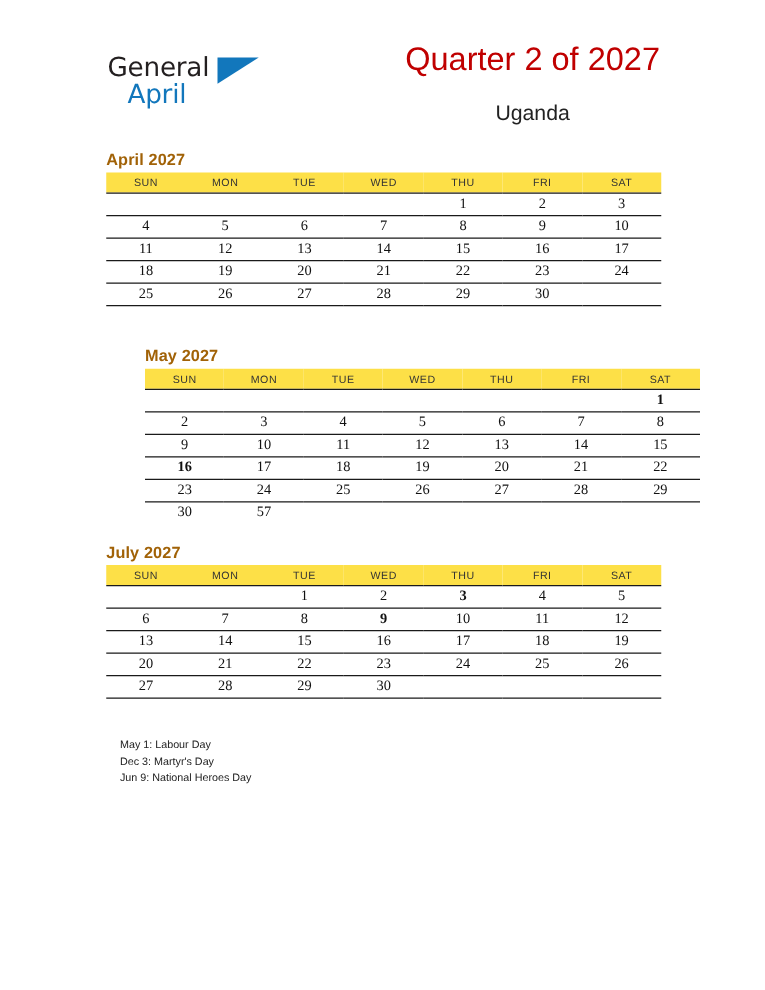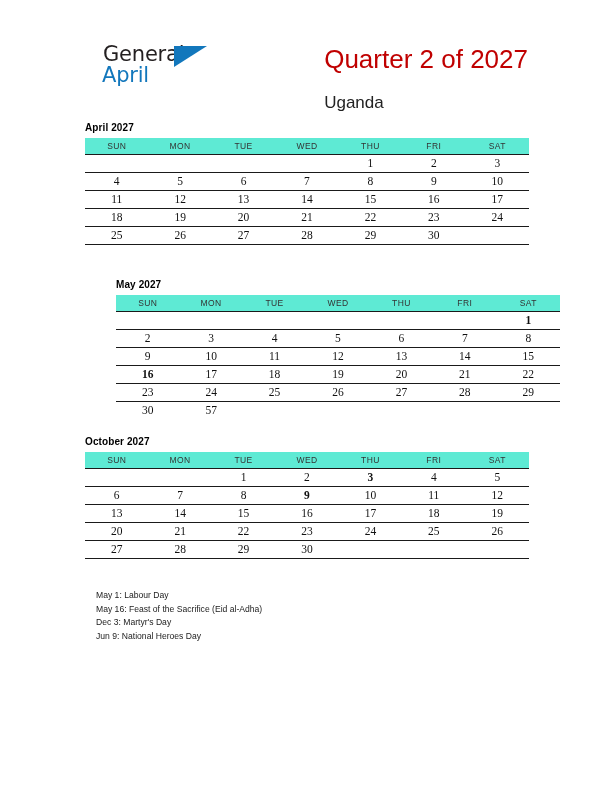--- a/index.html
+++ b/index.html
@@ -22,21 +22,21 @@
   }
   .logo {
     position: absolute;
     left: 86px;
     top: 42px;
     width: 200px;
     height: 50px;
   }
   .logo-line1 {
     position: absolute;
-    left: 17px; top: 0;
+    left: 0; top: 0;
     font-size: 21px;
     letter-spacing: -0.2px;
     color: #231f20;
     font-family: "DejaVu Sans", sans-serif;
     white-space: nowrap;
   }
   .logo-line2 {
     position: absolute;
     left: 16px; top: 21px;
     font-size: 21px;
@@ -51,22 +51,22 @@
     top: 4px;
     width: 0; height: 0;
     border-top: 0 solid transparent;
     border-left: 33px solid #1277bc;
     border-bottom: 21px solid transparent;
   }
 
   .title-block {
     position: absolute;
     right: 84px;
-    top: 44px;
-    text-align: left;
+    top: 32px;
+    text-align: center;
   }
   .quarter-title {
     font-size: 26px;
     color: #c00000;
     font-family: "Liberation Sans", sans-serif;
     line-height: 30px;
     white-space: nowrap;
   }
   .country-title {
     font-size: 17px;
@@ -82,36 +82,36 @@
     position: absolute;
     left: 85px;
     width: 444px;
   }
   #month-0 { top: 120px; }
   #month-1 { top: 277px; margin-left: 31px; }
   #month-2 { top: 434px; }
 
   .month-label {
     font-family: "Liberation Sans", sans-serif;
-    font-size: 10px;
+    font-size: 13px;
     font-weight: bold;
-    color: #000000;
+    color: #a16207;
     letter-spacing: 0.1px;
     margin-bottom: 3px;
     height: 15px;
     line-height: 15px;
   }
 
   table.cal {
     border-collapse: collapse;
     width: 444px;
     table-layout: fixed;
   }
   table.cal th {
-    background: #5eead4;
+    background: #fde047;
     font-family: "Liberation Sans", sans-serif;
     font-size: 8.5px;
     font-weight: normal;
     color: #333333;
     letter-spacing: 0.4px;
     height: 16px;
     border-bottom: 1.1px solid #1a1a1a;
     padding: 0;
   }
   table.cal td {
@@ -302,21 +302,21 @@
           <td class="empty"></td>
           <td class="empty"></td>
           <td class="empty"></td>
           <td class="empty"></td>
         </tr>
       </tbody>
     </table>
 </div>
 
 <div class="month-block" id="month-2">
-  <div class="month-label">October 2027</div>
+  <div class="month-label">July 2027</div>
   <table class="cal">
       <thead>
         <tr>
           <th>SUN</th>
           <th>MON</th>
           <th>TUE</th>
           <th>WED</th>
           <th>THU</th>
           <th>FRI</th>
           <th>SAT</th>
@@ -367,16 +367,15 @@
           <td class="empty"></td>
           <td class="empty"></td>
           <td class="empty"></td>
         </tr>
       </tbody>
     </table>
 </div>
 
 <div class="legend">
   <div class="legend-item">May 1: Labour Day</div>
-  <div class="legend-item">May 16: Feast of the Sacrifice (Eid al-Adha)</div>
   <div class="legend-item">Dec 3: Martyr's Day</div>
   <div class="legend-item">Jun 9: National Heroes Day</div>
 </div>
 
 </body></html>

